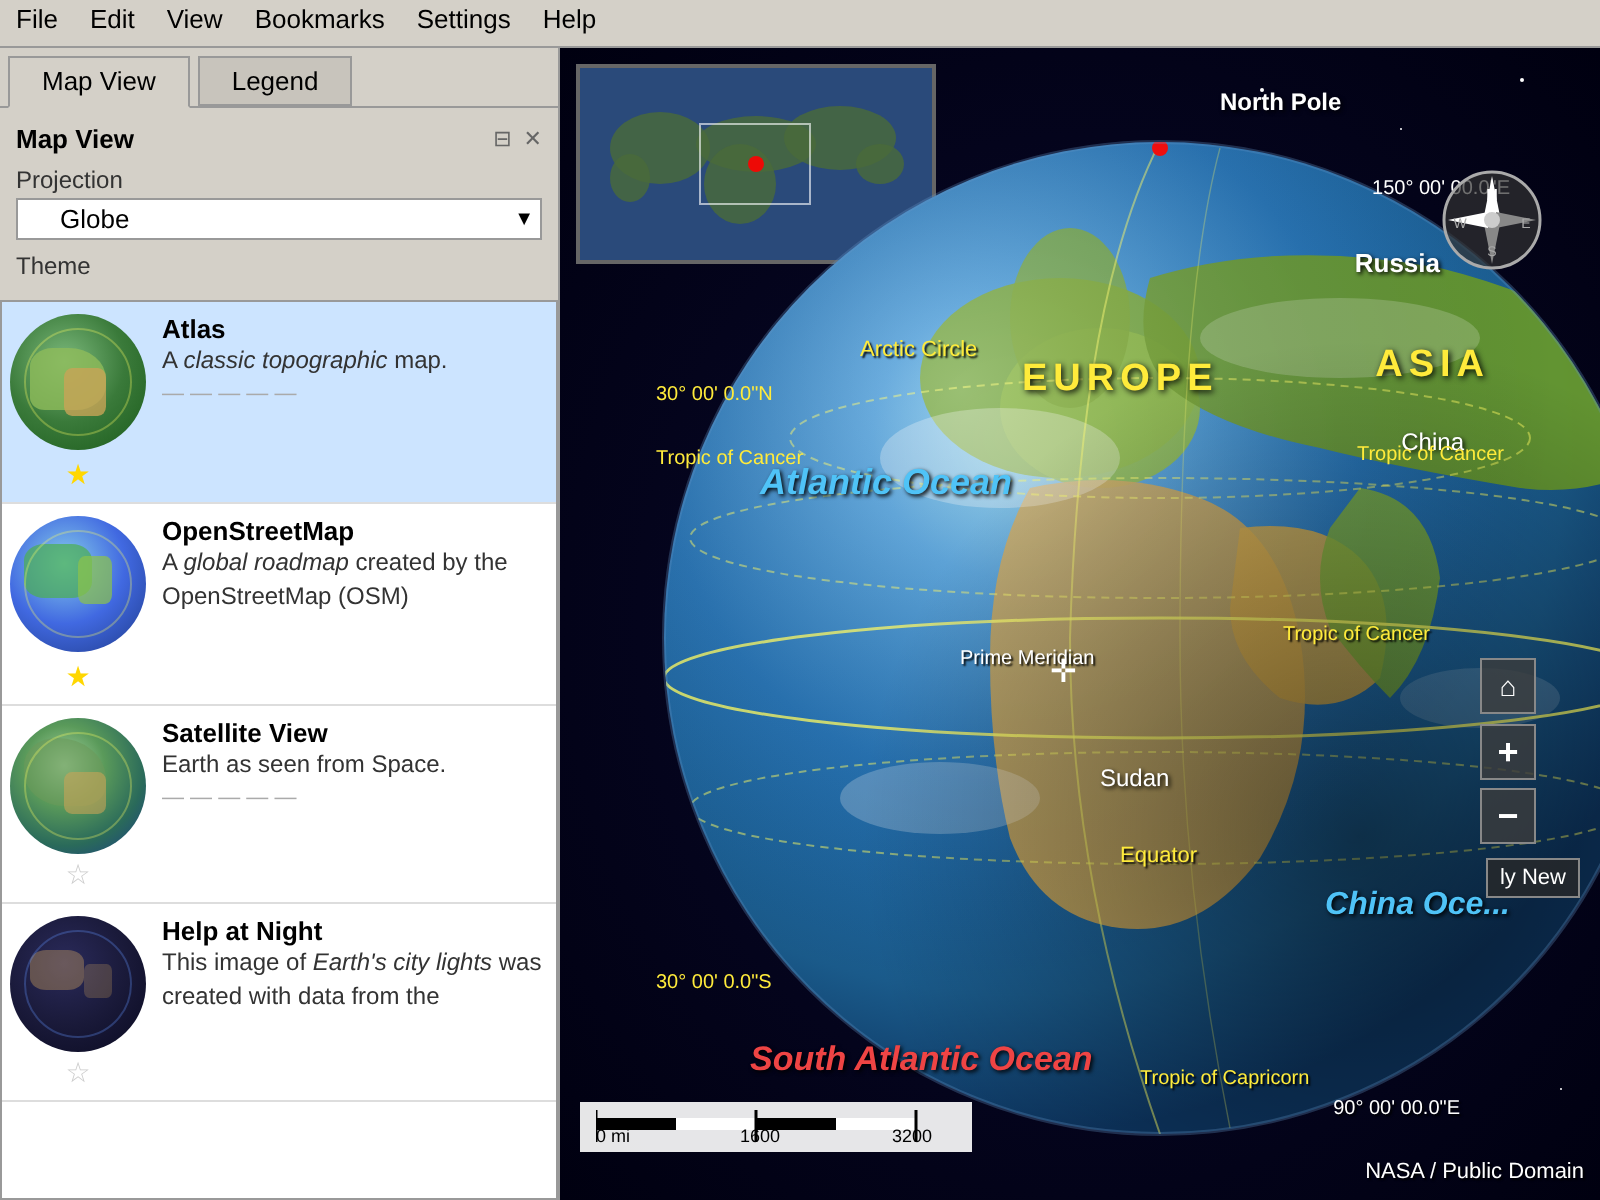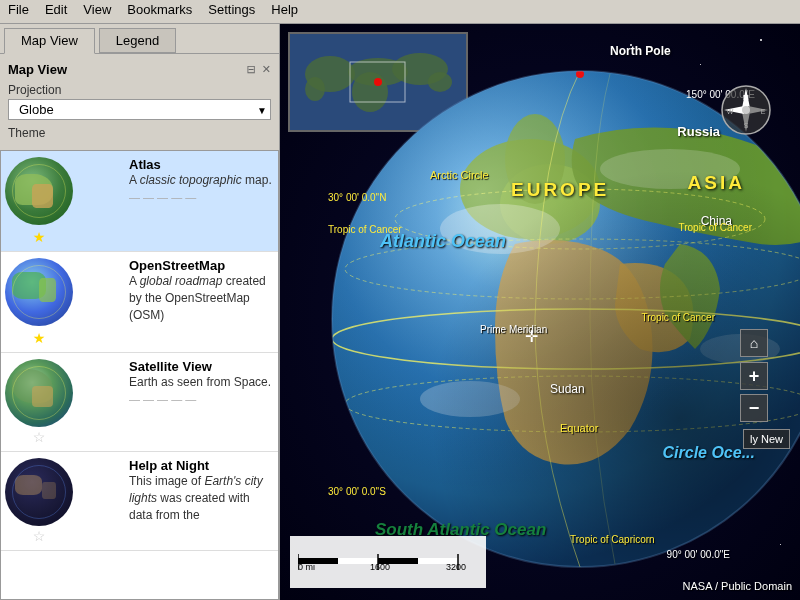--- a/index.html
+++ b/index.html
@@ -23,21 +23,21 @@
     
     #panel-content { padding: 8px; display: flex; flex-direction: column; gap: 6px; }
 
     .section-label { font-size: 12px; color: #333; margin-bottom: 2px; }
     .section-title { font-size: 13px; font-weight: bold; color: #000; }
 
     .panel-row { display: flex; align-items: center; gap: 6px; }
 
     select, .select-box {
       width: 100%;
-      padding: 2px 10px;
+      padding: 2px 21px;
       background: white;
       border: 1px solid #999;
       font-size: 13px;
       appearance: none;
       -webkit-appearance: none;
       position: relative;
     }
     .select-wrapper {
       position: relative;
       width: 100%;
@@ -50,21 +50,21 @@
       transform: translateY(-50%);
       font-size: 10px;
       pointer-events: none;
     }
 
     
     #theme-list { flex: 1; overflow-y: scroll; border: 1px solid #999; background: white; }
     .theme-item { display: flex; gap: 8px; padding: 6px 4px; border-bottom: 1px solid #ddd; cursor: pointer; align-items: flex-start; }
     .theme-item.selected { background: #cce4ff; }
     .theme-thumb { width: 68px; height: 68px; flex-shrink: 0; border-radius: 50%; overflow: hidden; position: relative; }
-    .theme-info { flex: 1; margin-left: 48px; }
+    .theme-info { flex: 1; }
     .theme-name { font-weight: bold; font-size: 13px; }
     .theme-desc { font-size: 12px; color: #333; line-height: 1.4; }
     .theme-desc em { font-style: italic; }
     .star { color: #ffd700; font-size: 14px; margin-top: 2px; }
 
     
     #map-area { flex: 1; position: relative; background: #000020; overflow: hidden; }
 
     
     #space-bg { position: absolute; inset: 0; background: radial-gradient(ellipse at center, #0a0a2e 0%, #000010 100%); }
@@ -76,21 +76,21 @@
     #mini-map { position: absolute; top: 8px; left: 8px; width: 180px; height: 100px; background: #1a1a3a; border: 2px solid #666; }
     #mini-map-inner { width: 100%; height: 100%; background: #2a4a7a; position: relative; }
 
     
     #compass { position: absolute; top: 60px; right: 30px; width: 50px; height: 50px; }
 
     
     #home-btn { position: absolute; top: 300px; right: 32px; width: 28px; height: 28px; background: rgba(60,60,60,0.8); border: 1px solid #888; color: white; display: flex; align-items: center; justify-content: center; cursor: pointer; font-size: 14px; }
 
     
-    #scale-bar { position: absolute; bottom: 12px; left: 10px; background: rgba(255,255,255,0.9); padding: 14px 8px; font-size: 11px; }
+    #scale-bar { position: absolute; bottom: 24px; left: 10px; background: rgba(255,255,255,0.9); padding: 0 8px; font-size: 11px; }
 
     
     #copyright { position: absolute; bottom: 8px; right: 8px; color: white; font-size: 11px; text-shadow: 1px 1px 1px black; }
 
     
     #theme-list::-webkit-scrollbar { width: 12px; }
     #theme-list::-webkit-scrollbar-track { background: #d4d0c8; }
     #theme-list::-webkit-scrollbar-thumb { background: #a0a0a0; border: 1px solid #888; }
   </style>
 </head>
@@ -336,25 +336,25 @@
 
     <div style="position:absolute;top:305px;left:245px;color:white;font-size:16px;line-height:1;">✛</div>
 
     <div style="position:absolute;top:288px;right:85px;color:#ffeb3b;font-size:10px;text-shadow:1px 1px 1px black;">Tropic of Cancer</div>
 
     <div style="position:absolute;top:330px;left:270px;color:white;font-size:12px;text-shadow:1px 1px 2px black;margin-top:28px;">Sudan</div>
 
 
     <div style="position:absolute;top:398px;left:280px;color:#ffeb3b;font-size:11px;text-shadow:1px 1px 1px black;">Equator</div>
 
-    <div style="position:absolute;top:420px;right:45px;color:#4fc3f7;font-size:16px;font-weight:bold;font-style:italic;text-shadow:1px 1px 2px black;">Circle Oce...</div>
+    <div style="position:absolute;top:420px;right:45px;color:#4fc3f7;font-size:16px;font-weight:bold;font-style:italic;text-shadow:1px 1px 2px black;">China Oce...</div>
 
     <div style="position:absolute;top:462px;left:48px;color:#ffeb3b;font-size:10px;">30° 00' 0.0"S</div>
 
-    <div style="position:absolute;top:496px;left:95px;color:#15803d;font-size:17px;font-weight:bold;font-style:italic;text-shadow:1px 1px 2px black;">South Atlantic Ocean</div>
+    <div style="position:absolute;top:496px;left:95px;color:#ef4444;font-size:17px;font-weight:bold;font-style:italic;text-shadow:1px 1px 2px black;">South Atlantic Ocean</div>
 
     <div style="position:absolute;top:510px;left:290px;color:#ffeb3b;font-size:10px;text-shadow:1px 1px 1px black;">Tropic of Capricorn</div>
 
     <div style="position:absolute;top:525px;right:70px;color:white;font-size:10px;text-shadow:1px 1px 1px black;">90° 00' 00.0"E</div>
 
     <div id="compass">
       <svg width="52" height="52" viewBox="0 0 52 52">
         <circle cx="26" cy="26" r="24" fill="rgba(50,50,50,0.7)" stroke="#aaa" stroke-width="1.5"></circle>
 
         <polygon points="26,4 22,24 30,24" fill="white"></polygon>

